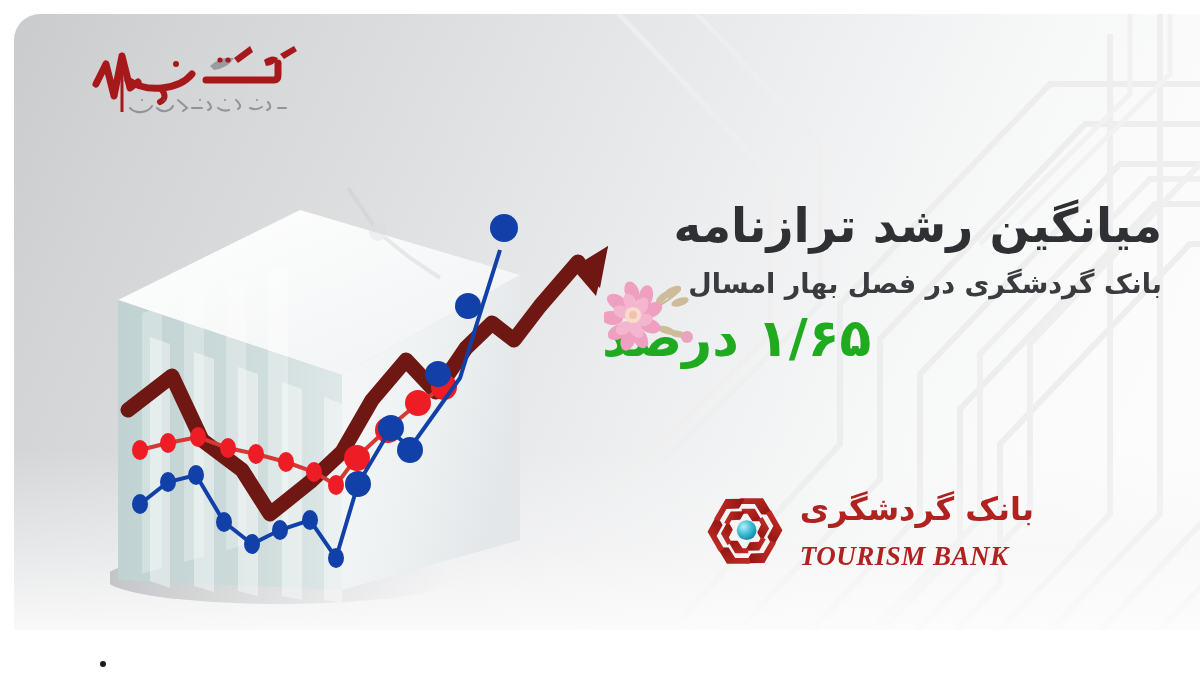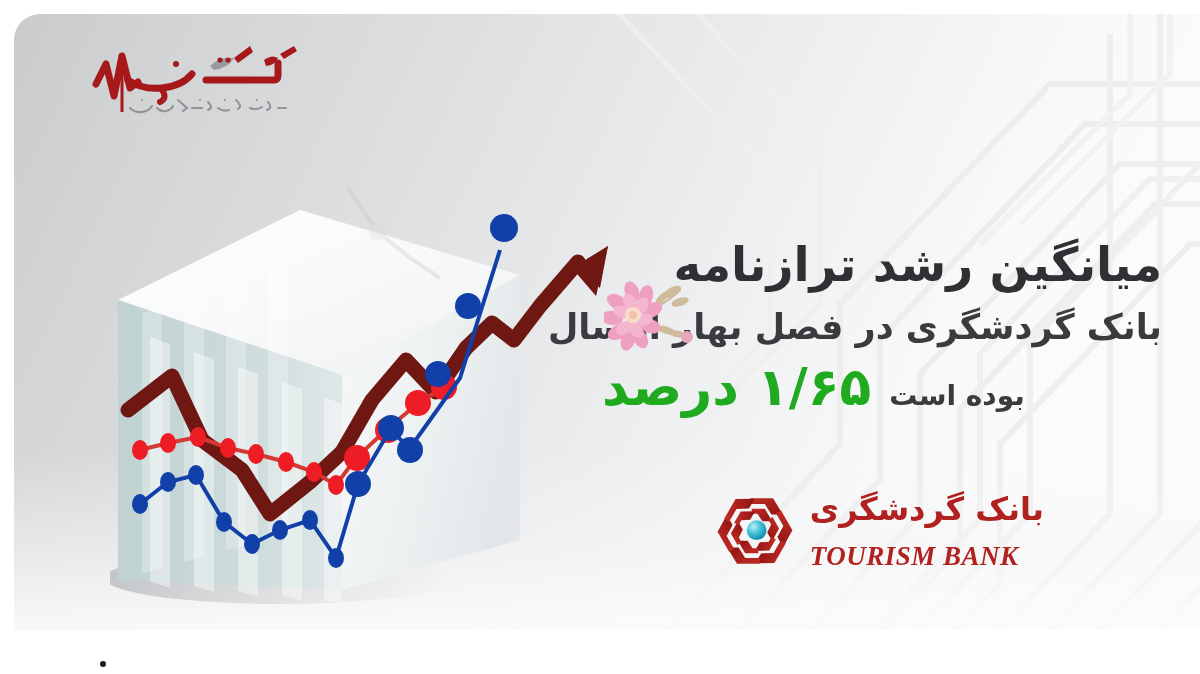--- a/index.html
+++ b/index.html
@@ -43,50 +43,50 @@
   #brand{position:absolute;left:44px;top:24px;width:250px;height:92px;}
   #brand svg{width:100%;height:100%;display:block;}
 
   
   #cube{position:absolute;left:96px;top:96px;width:520px;height:500px;}
   #cube svg{width:100%;height:100%;display:block;}
 
   
   #copy{
     position:absolute;right:38px;top:186px;width:560px;
-    text-align:right;direction:rtl;margin-top:39px;
+    text-align:right;direction:rtl;
   }
   .hl-1{
     font-size:47px;font-weight:bold;letter-spacing:-.5px;
     color:#2f3033;line-height:1.12;white-space:nowrap;
     font-family:"DejaVu Sans","Liberation Sans",sans-serif;
   }
   .hl-2{
     margin-top:14px;
-    font-size:35px;font-weight:bold;color:#3a3b3e;
+    font-size:27px;font-weight:bold;color:#3a3b3e;
     line-height:1.25;white-space:nowrap;
   }
   .hl-3{
     margin-top:12px;
     display:flex;flex-direction:row-reverse;align-items:baseline;
     justify-content:flex-start;gap:18px;white-space:nowrap;
   }
   .pct{
     font-size:52px;font-weight:bold;color:#1faa20;
     letter-spacing:0px;line-height:1;
   }
   .suffix{font-size:28px;font-weight:bold;color:#3a3b3e;line-height:1;}
 
   
   #flower{position:absolute;right:500px;top:262px;width:96px;height:86px;}
   #flower svg{width:100%;height:100%;display:block;}
 
   
   #banklogo{
-    position:absolute;right:156px;bottom:58px;
+    position:absolute;right:166px;bottom:58px;
     display:flex;flex-direction:row-reverse;align-items:center;gap:14px;
   }
   #bankmark{width:82px;height:82px;flex:0 0 auto;}
   #bankmark svg{width:100%;height:100%;display:block;}
   #banktext{display:flex;flex-direction:column;align-items:flex-end;line-height:1;}
   .bank-fa{
     font-size:32px;font-weight:bold;color:#b0211f;letter-spacing:0px;
     direction:rtl;
   }
   .bank-en{
@@ -294,21 +294,20 @@
           </g>
         </g>
       </svg>
     </div>
 
     <div id="copy">
       <div class="hl-1">میانگین رشد ترازنامه</div>
       <div class="hl-2">بانک گردشگری در فصل بهار امسال</div>
       <div class="hl-3">
         <span class="pct">۱/۶۵ درصد</span>
-        <span class="suffix">بوده است</span>
       </div>
     </div>
 
     <div id="flower">
       <svg viewBox="0 0 96 86" xmlns="http://www.w3.org/2000/svg">
 
         <g stroke="#c9b896" stroke-width="2" fill="none" stroke-linecap="round">
           <path d="M54 30 q12 -6 22 -16"></path>
           <path d="M50 50 q14 10 30 10"></path>
         </g>

